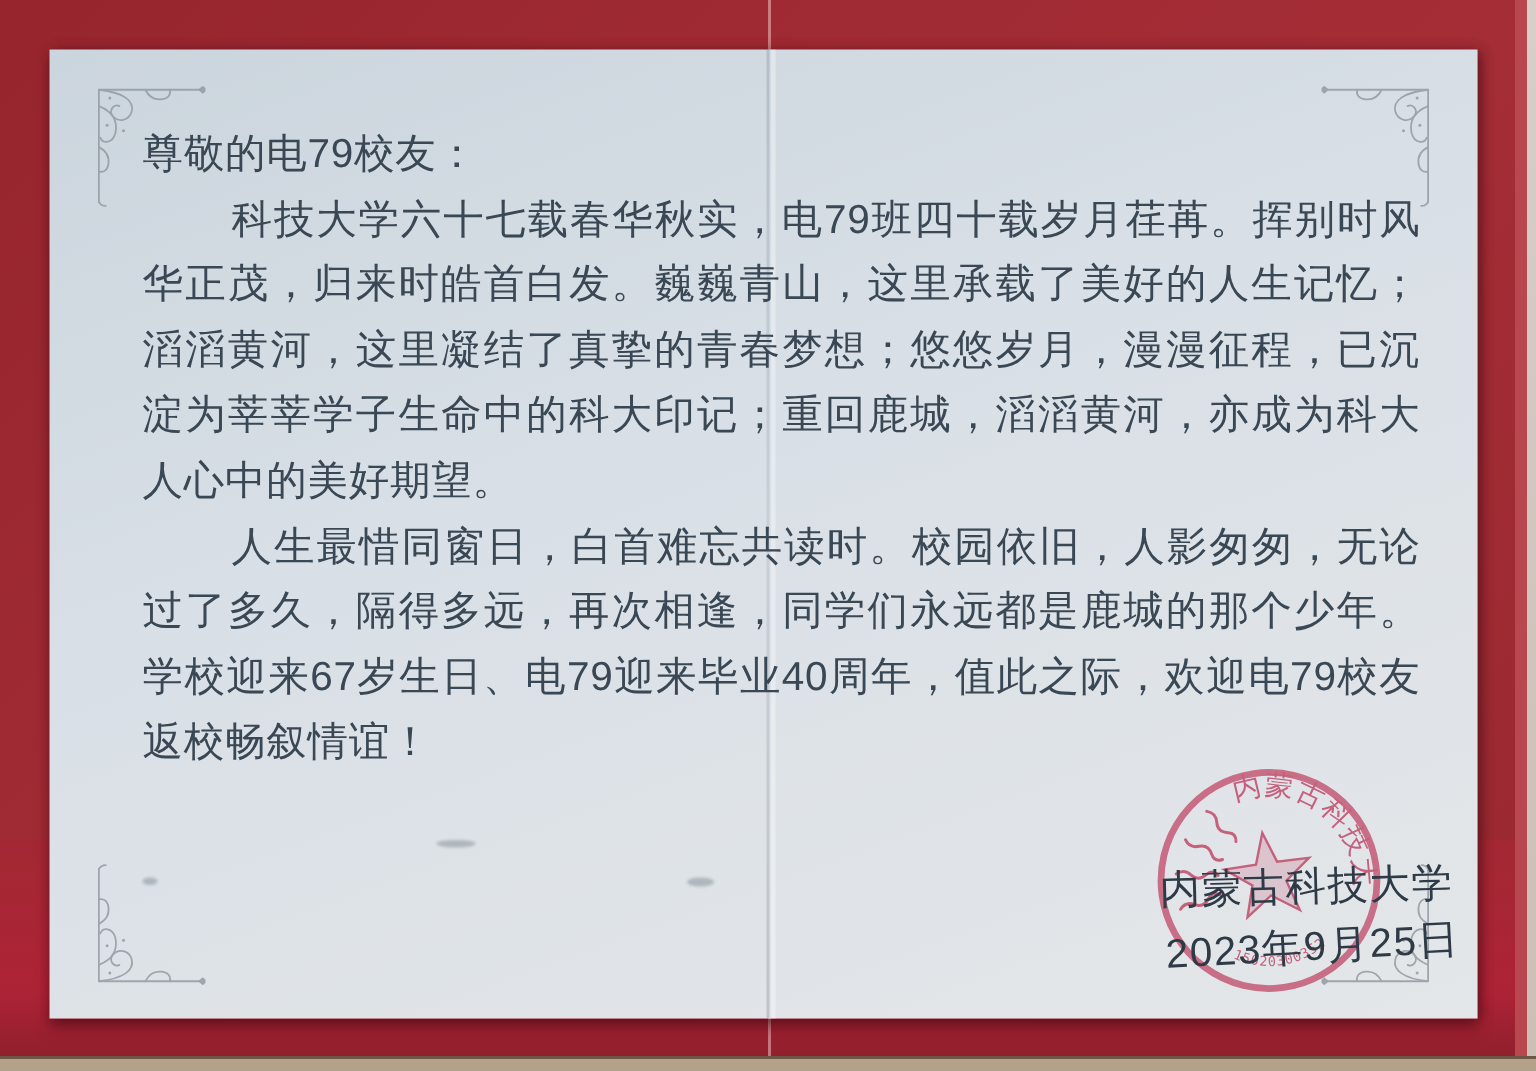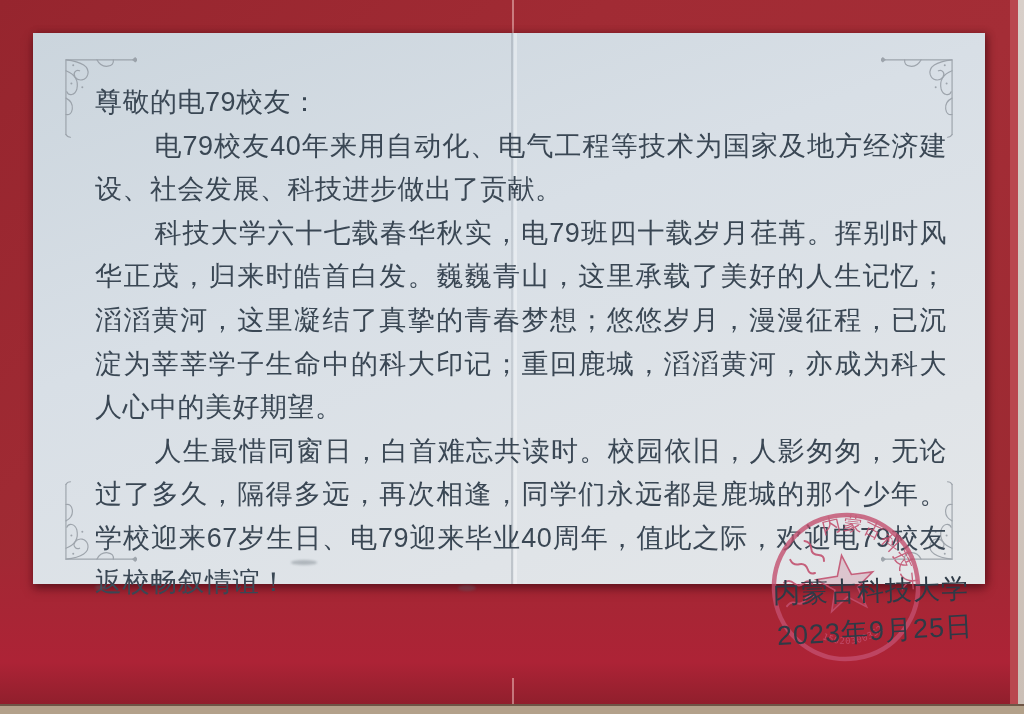--- a/index.html
+++ b/index.html
@@ -33,21 +33,21 @@
   }
   .cover-fold-top, .cover-fold-bottom {
     position: absolute; left: 512px; width: 2px;
     background: rgba(255, 225, 220, 0.45);
   }
   .cover-fold-top { top: 0; height: 35px; }
   .cover-fold-bottom { top: 678px; height: 27px; }
 
   
   .card {
-    position: absolute; left: 33px; top: 33px; width: 952px; height: 551px;
+    position: absolute; left: 33px; top: 33px; width: 952px; height: 646px;
     background: linear-gradient(160deg, #cbd5dd 0%, #d8dfe6 40%, #e0e4e8 78%, #e4e7e9 100%);
     box-shadow: 0 5px 9px rgba(55, 5, 15, 0.5), 3px 0 7px rgba(55, 5, 15, 0.35);
   }
   .card-fold {
     position: absolute; left: 478px; top: 0; width: 2px; height: 100%;
     background: linear-gradient(180deg, rgba(110,120,132,0.28), rgba(110,120,132,0.16) 50%, rgba(110,120,132,0.3));
   }
   .card-fold-hl {
     position: absolute; left: 481px; top: 0; width: 3px; height: 100%;
     background: rgba(255,255,255,0.35);
@@ -159,21 +159,20 @@
       <path d="M12 52 q8 4 7 12 q-1 7 -7 6"></path>
       <path d="M46 10 q4 8 12 7 q7 -1 6 -7"></path>
       <circle cx="20" cy="16" r="1.1" fill="#8f969e" stroke="none"></circle>
       <circle cx="18" cy="36" r="1.1" fill="#8f969e" stroke="none"></circle>
       <circle cx="30" cy="40" r="1.1" fill="#8f969e" stroke="none"></circle>
     </svg>
   </div>
 
   <div class="letter-body">
     <p class="salutation">尊敬的电79校友：</p>
-    <p>电79校友40年来用自动化、电气工程等技术为国家及地方经济建设、社会发展、科技进步做出了贡献。</p>
     <p>科技大学六十七载春华秋实，电79班四十载岁月荏苒。挥别时风华正茂，归来时皓首白发。巍巍青山，这里承载了美好的人生记忆；滔滔黄河，这里凝结了真挚的青春梦想；悠悠岁月，漫漫征程，已沉淀为莘莘学子生命中的科大印记；重回鹿城，滔滔黄河，亦成为科大人心中的美好期望。</p>
     <p>人生最惜同窗日，白首难忘共读时。校园依旧，人影匆匆，无论过了多久，隔得多远，再次相逢，同学们永远都是鹿城的那个少年。学校迎来67岁生日、电79迎来毕业40周年，值此之际，欢迎电79校友返校畅叙情谊！</p>
   </div>
 
   <div class="smudge sm1"></div>
   <div class="smudge sm2"></div>
   <div class="smudge sm3"></div>
 
   <div class="seal">
     <svg viewBox="0 0 160 160">

